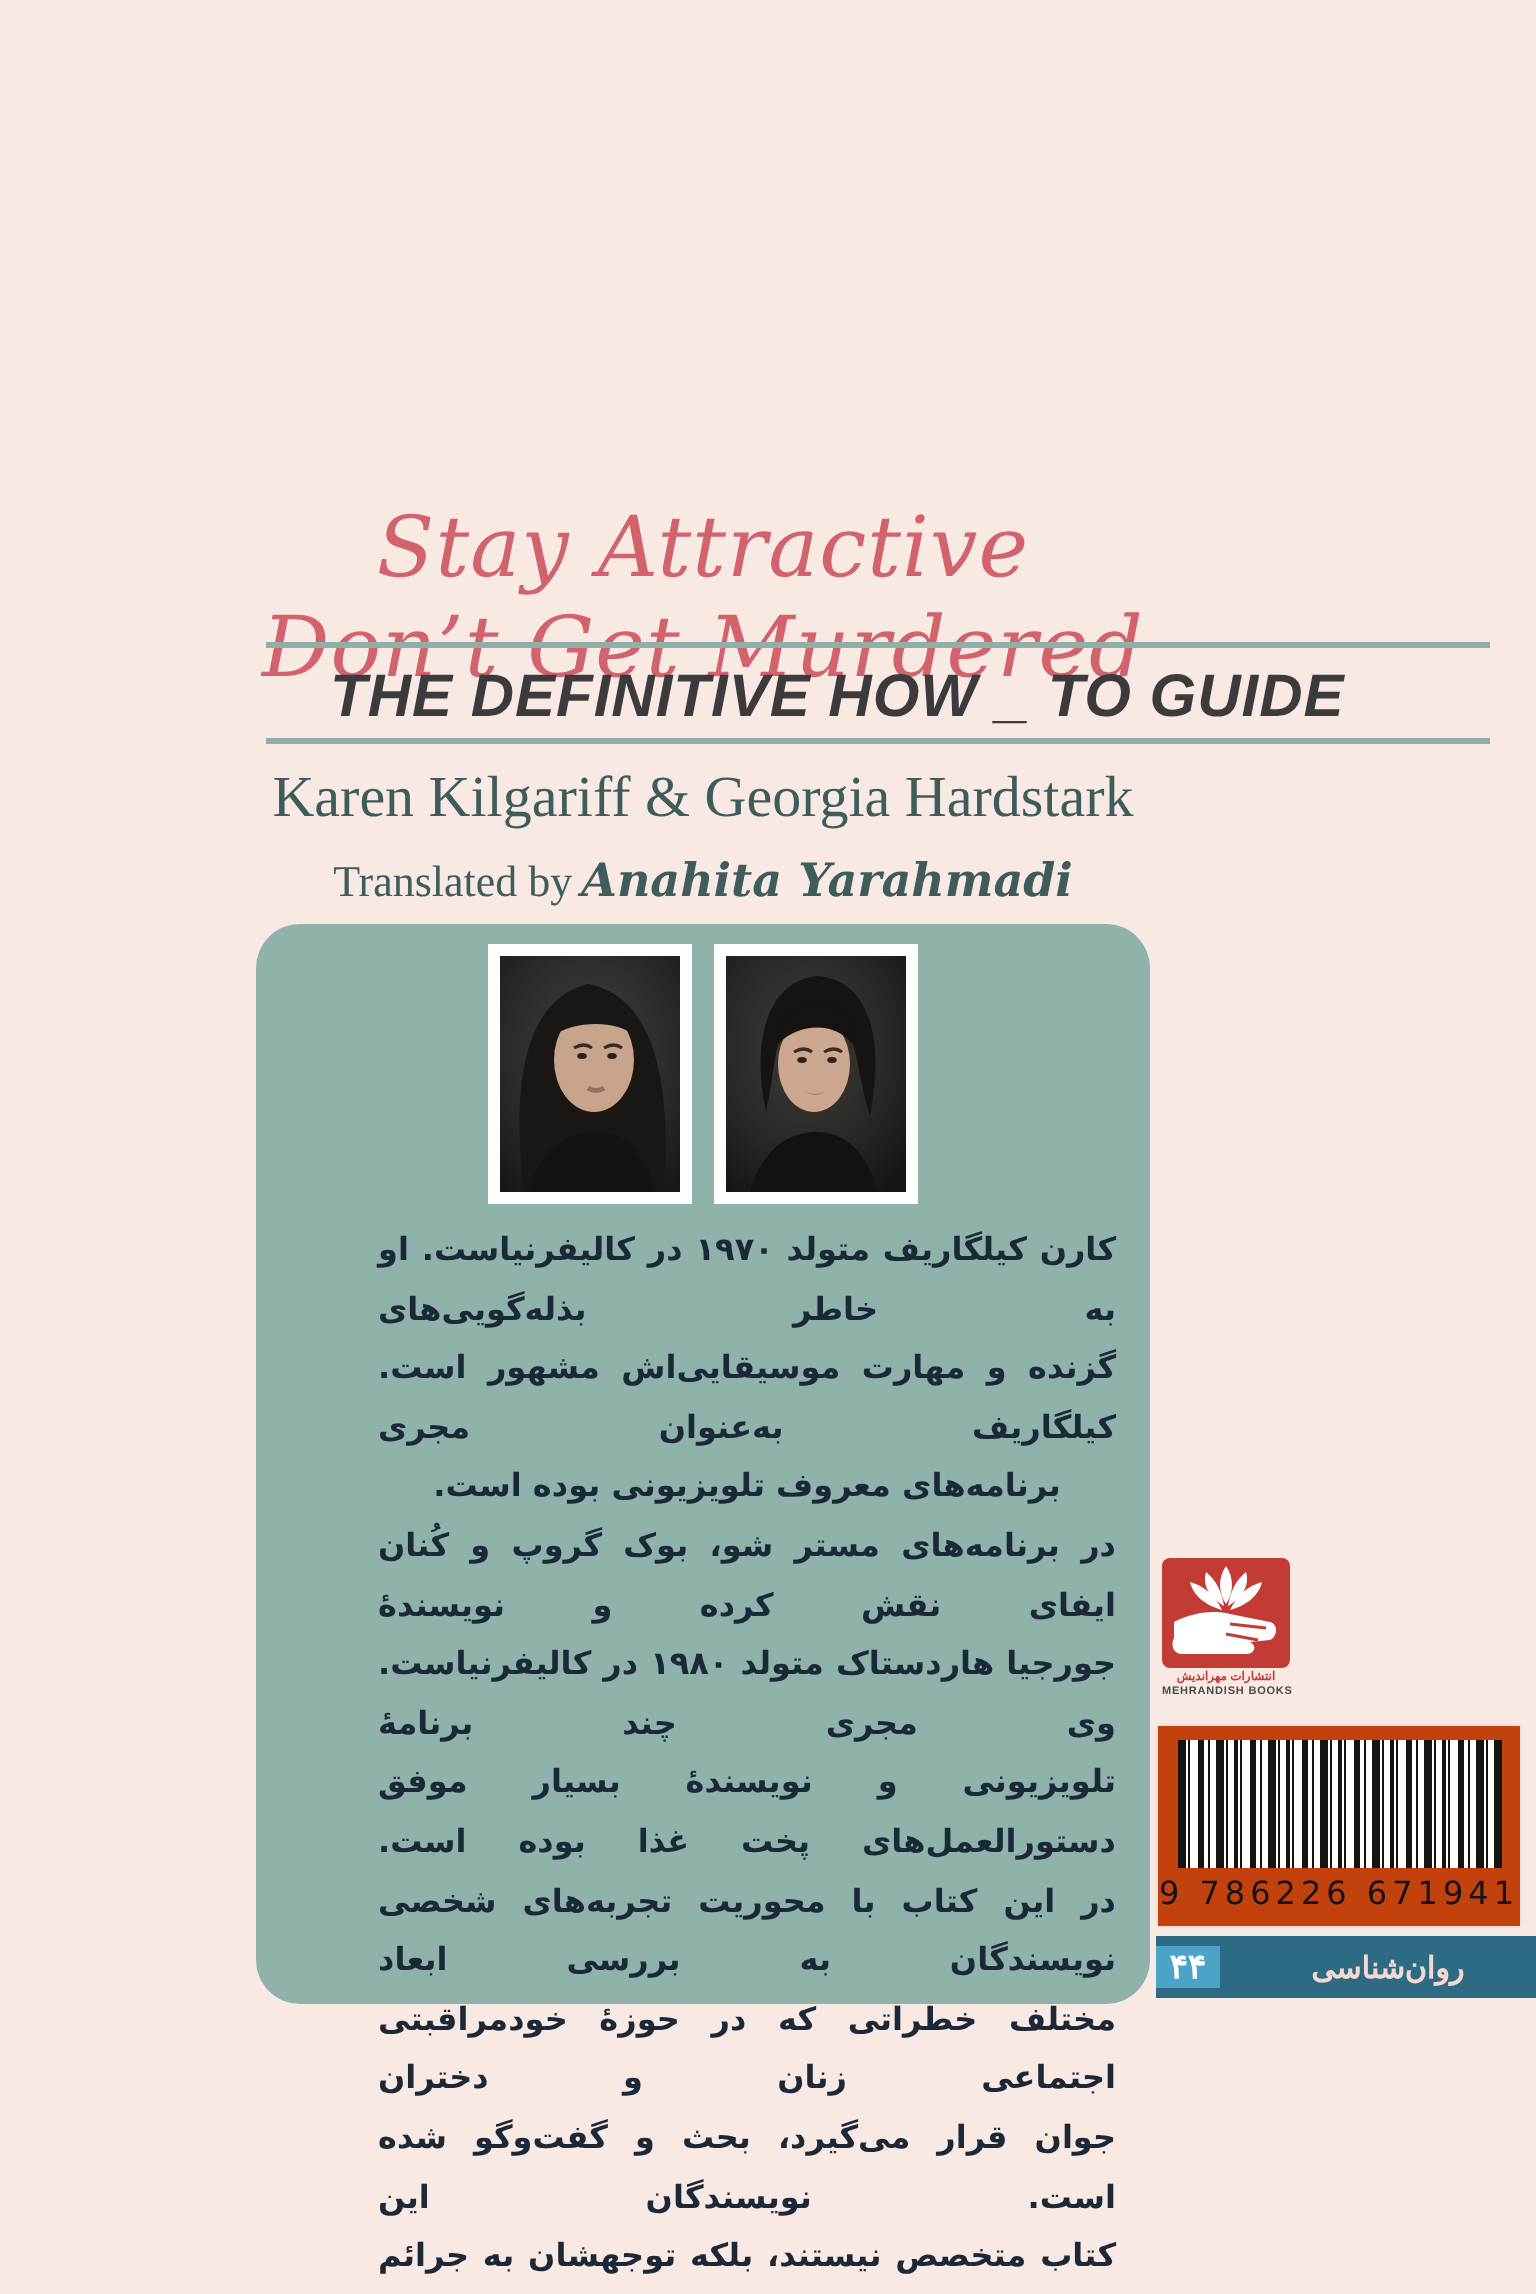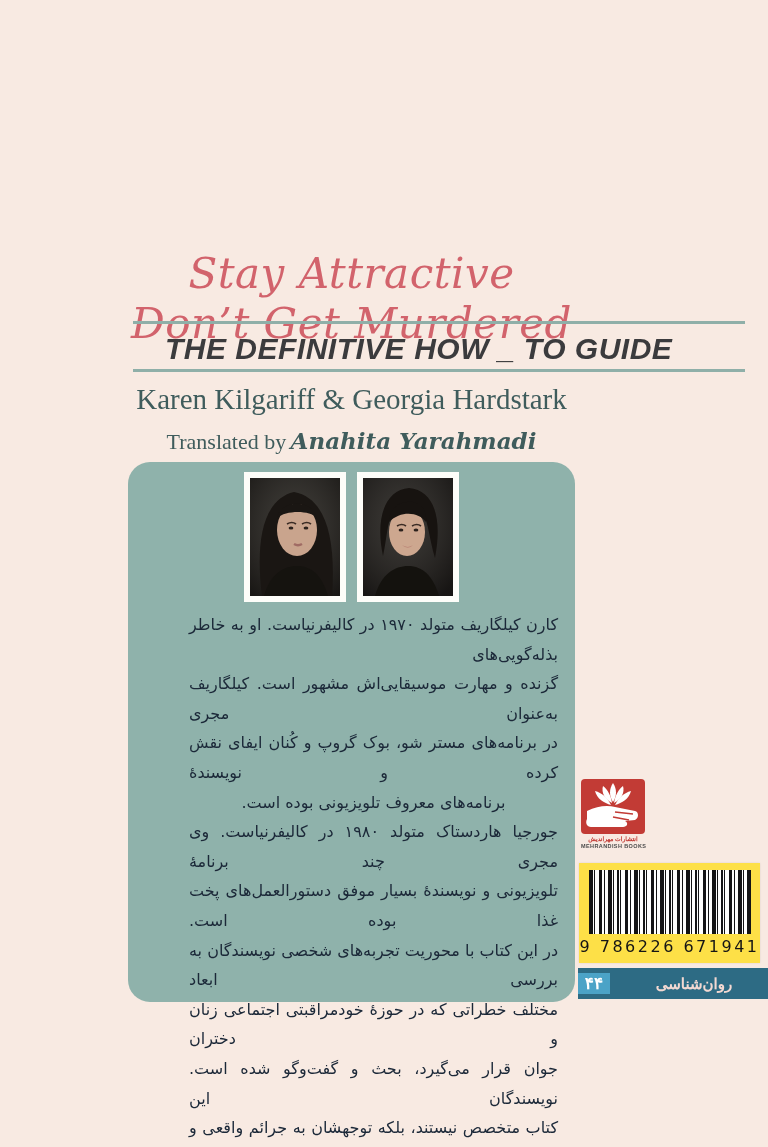--- a/index.html
+++ b/index.html
@@ -45,35 +45,35 @@
   }
   .photos{position:absolute;top:10px;left:0;width:100%;display:flex;justify-content:center;gap:11px;}
   .photo-frame{background:#fdfdf9;padding:6px;width:102px;height:130px;box-sizing:border-box;}
   .photo-frame svg{display:block;width:90px;height:118px;}
 
   .bio-text{
     position:absolute;top:148px;left:0;width:100%;box-sizing:border-box;
     padding:0 17px;direction:rtl;
   }
   .bio-line{
-    font-family:"DejaVu Sans",sans-serif;font-weight:400;
+    font-family:"DejaVu Sans",sans-serif;font-weight:700;
     font-size:16px;line-height:29.6px;color:#1b2838;
     text-align:justify;text-align-last:justify;white-space:normal;margin-left:44px;
   }
   .bio-line.center{text-align:center;text-align-last:center;}
 
   
   .publisher-logo{position:absolute;left:581px;top:779px;width:64px;text-align:center;}
   .logo-box{width:64px;height:55px;background:#c23b35;border-radius:4px;position:relative;overflow:hidden;}
   .logo-fa{font-size:6px;line-height:7px;color:#c23b35;font-weight:700;margin-top:2px;white-space:nowrap;}
   .logo-en{font-size:5.5px;line-height:7px;color:#4a4a4a;font-weight:700;letter-spacing:0.4px;white-space:nowrap;}
 
   .barcode-box{
     position:absolute;left:579px;top:863px;width:181px;height:100px;
-    background:#fde047;display:flex;flex-direction:column;align-items:center;
+    background:#c2410c;display:flex;flex-direction:column;align-items:center;
     box-shadow:0 0 2px rgba(0,0,0,0.1);
   }
   .bars{
     margin-top:7px;width:158px;height:64px;
     background:repeating-linear-gradient(90deg,
       #141414 0 2px,#fefefc 2px 3px,
       #141414 3px 4px,#fefefc 4px 8px,
       #141414 8px 11px,#fefefc 11px 13px,
       #141414 13px 14px,#fefefc 14px 17px,
       #141414 17px 21px,#fefefc 21px 22px,
@@ -164,22 +164,22 @@
           <ellipse cx="53" cy="52" rx="2.4" ry="1.5" fill="#2b211c"></ellipse>
           <path d="M39,67 q6,4 11,0 q-5,5 -11,0 Z" fill="#b2756a"></path>
           <path d="M12,118 C18,96 32,88 45,88 C60,88 70,98 76,118 Z" fill="#14120e"></path>
         </svg>
       </div>
     </div>
 
     <div class="bio-text">
         <div class="bio-line">کارن کیلگاریف متولد ۱۹۷۰ در کالیفرنیاست. او به خاطر بذله‌گویی‌های</div>
         <div class="bio-line">گزنده و مهارت موسیقایی‌اش مشهور است. کیلگاریف به‌عنوان مجری</div>
+        <div class="bio-line center">برنامه‌های معروف تلویزیونی بوده است.</div>
         <div class="bio-line">در برنامه‌های مستر شو، بوک گروپ و کُنان ایفای نقش کرده و نویسندۀ</div>
-        <div class="bio-line center">برنامه‌های معروف تلویزیونی بوده است.</div>
         <div class="bio-line">جورجیا هاردستاک متولد ۱۹۸۰ در کالیفرنیاست. وی مجری چند برنامۀ</div>
         <div class="bio-line">تلویزیونی و نویسندۀ بسیار موفق دستورالعمل‌های پخت غذا بوده است.</div>
         <div class="bio-line">در این کتاب با محوریت تجربه‌های شخصی نویسندگان به بررسی ابعاد</div>
         <div class="bio-line">مختلف خطراتی که در حوزۀ خودمراقبتی اجتماعی زنان و دختران</div>
         <div class="bio-line">جوان قرار می‌گیرد، بحث و گفت‌وگو شده است. نویسندگان این</div>
         <div class="bio-line">کتاب متخصص نیستند، بلکه توجهشان به جرائم واقعی و اتفاقات</div>
       </div>
   </div>
 
   <div class="publisher-logo">

